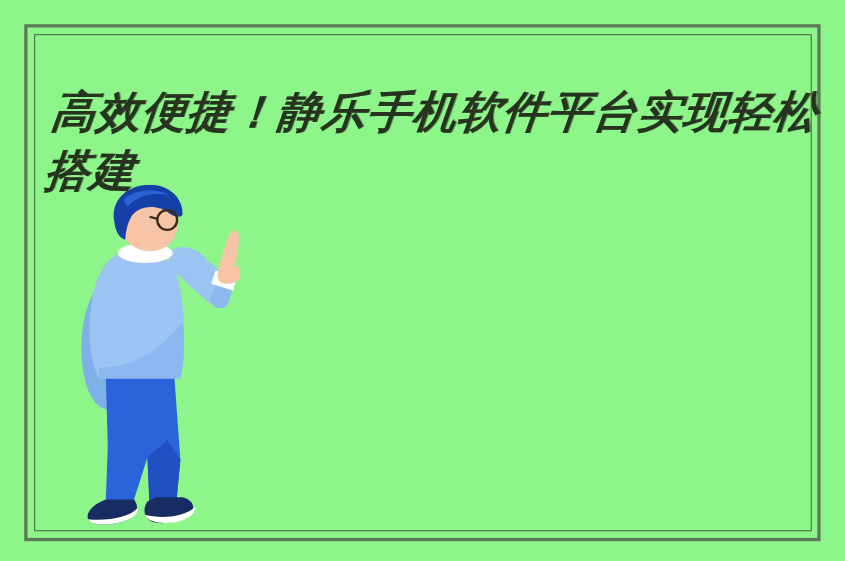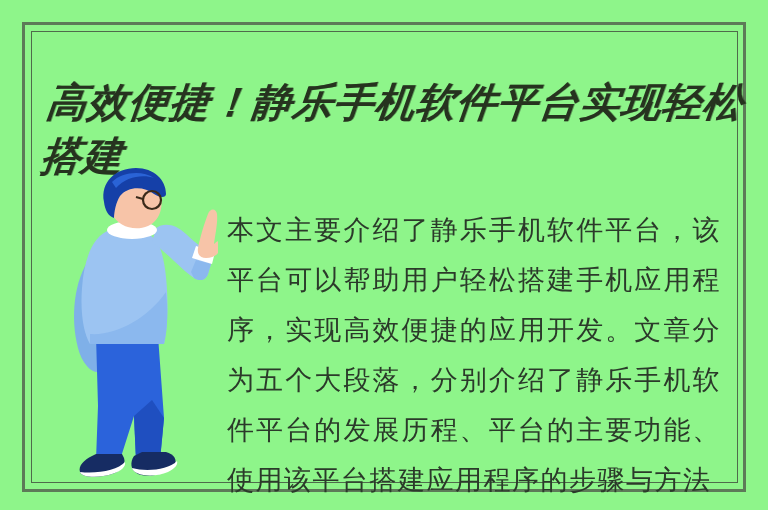--- a/index.html
+++ b/index.html
@@ -124,15 +124,14 @@
       <path d="M62 16 C 74 4, 98 4, 108 18 C 118 32, 114 52, 100 58 C 86 64, 70 58, 64 46 C 58 36, 56 24, 62 16 Z" fill="#f7c4a8"></path>
 
       <path d="M56 34 C 52 14, 68 0, 88 0 C 106 0, 118 12, 118 26 C 118 30, 112 30, 106 26 C 96 18, 80 18, 72 28 C 68 34, 66 44, 66 50 C 60 48, 57 42, 56 34 Z" fill="#1540a8"></path>
       <path d="M64 14 C 74 4, 94 2, 106 10 C 96 6, 78 8, 68 20 Z" fill="#2a63d6"></path>
 
       <circle cx="104" cy="32" r="9" fill="none" stroke="#3a2a1a" stroke-width="2.2"></circle>
       <path d="M95 31 L 88 29" stroke="#3a2a1a" stroke-width="2" fill="none"></path>
     </svg>
   </div>
 
-  <p class="body-copy">本文主要介绍了静乐手机软件平台，该平台可以帮助用户轻松搭建手机应用程序，实现高效便捷的应用开发。文章分为五个大段落，分别介绍了静乐手机软件平台的发展历程、平台的主要功能、使用该平台搭建应用程序的步骤与方法</p>
 
 </div>
 
 </body></html>

